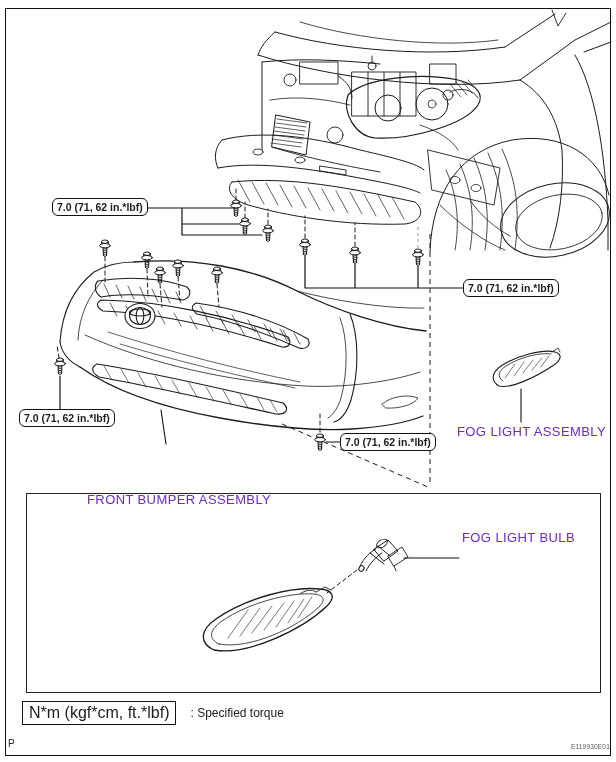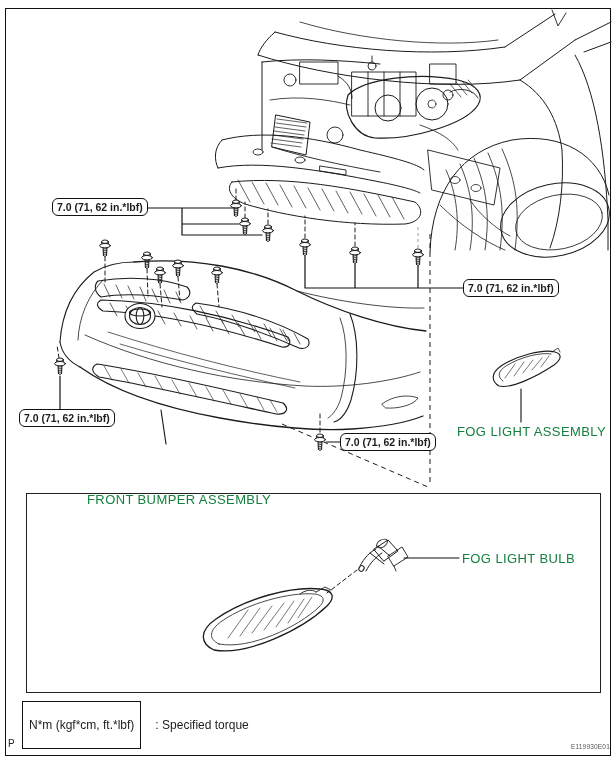--- a/index.html
+++ b/index.html
@@ -7,25 +7,25 @@
     position:relative;width:616px;height:762px;background:#fff;
     font-family:"Liberation Sans", sans-serif;color:#1c1c1c;overflow:hidden;
   }
   .page-border{position:absolute;left:5px;top:8px;width:604px;height:746px;border:1.2px solid #111;}
   svg{position:absolute;left:0;top:0;}
   .torque-label{
     position:absolute;border:1.5px solid #111;border-radius:6px;background:#fff;
     font-size:10.5px;font-weight:bold;padding:2px 4px;white-space:nowrap;line-height:12px;
   }
   .part-label{
-    position:absolute;font-size:13px;letter-spacing:.4px;white-space:nowrap;color:#15803d;
+    position:absolute;font-size:13px;letter-spacing:.4px;white-space:nowrap;color:#6d28d9;
   }
   .detail-frame{position:absolute;left:26px;top:493px;width:573px;height:198px;border:1.3px solid #222;background:transparent;}
   .legend{position:absolute;left:22px;top:701px;display:flex;align-items:center;font-size:12px;}
-  .legend .unit-box{border:1.4px solid #111;padding:16px 6px;font-size:12px;line-height:14px;white-space:nowrap;}
+  .legend .unit-box{border:1.4px solid #111;padding:4px 6px;font-size:16px;line-height:14px;white-space:nowrap;}
   .legend .desc{margin-left:14px;white-space:nowrap;}
   .page-marker{position:absolute;left:8px;top:738px;font-size:10px;color:#222;}
   .figure-code{position:absolute;right:6px;top:743px;font-size:6.5px;color:#555;letter-spacing:.2px;}
 </style>
 </head>
 <body>
 
 <div id="page">
 
   <div class="page-border"></div>
@@ -202,21 +202,21 @@
 
   <div class="detail-frame"></div>
 
   <div class="torque-label" style="left:52px;top:198px;">7.0 (71, 62 in.*lbf)</div>
   <div class="torque-label" style="left:463px;top:279px;">7.0 (71, 62 in.*lbf)</div>
   <div class="torque-label" style="left:340px;top:433px;">7.0 (71, 62 in.*lbf)</div>
   <div class="torque-label" style="left:19px;top:409px;">7.0 (71, 62 in.*lbf)</div>
 
   <div class="part-label" style="left:87px;top:447px;margin-top:45px;">FRONT BUMPER ASSEMBLY</div>
   <div class="part-label" style="left:457px;top:424px;">FOG LIGHT ASSEMBLY</div>
-  <div class="part-label" style="left:462px;top:551px;">FOG LIGHT BULB</div>
+  <div class="part-label" style="left:462px;top:530px;">FOG LIGHT BULB</div>
 
   <div class="legend">
     <span class="unit-box">N*m (kgf*cm, ft.*lbf)</span>
     <span class="desc">: Specified torque</span>
   </div>
 
   <div class="page-marker">P</div>
   <div class="figure-code">E119930E01</div>
 
 </div>

